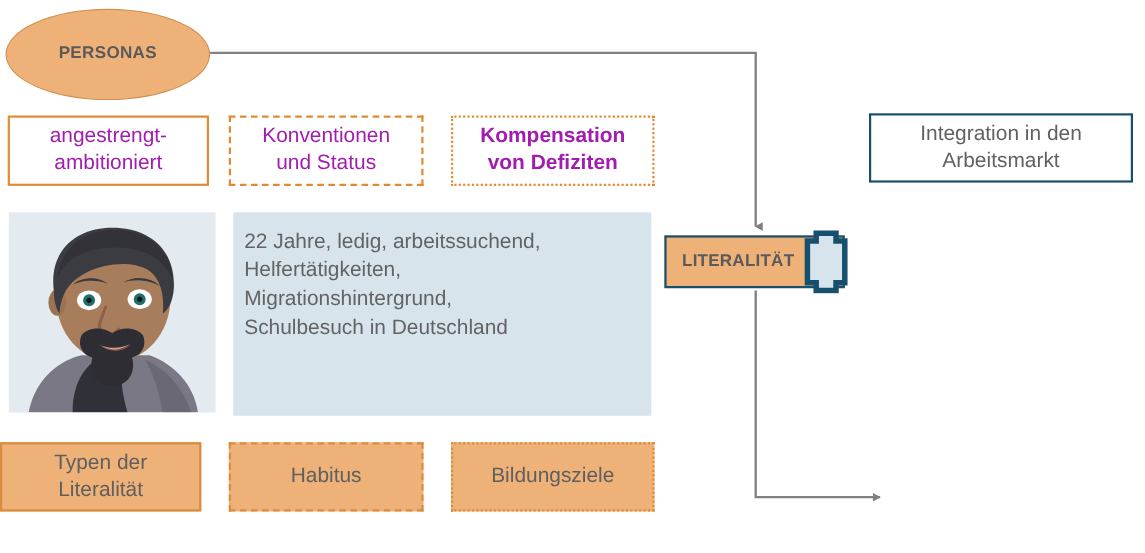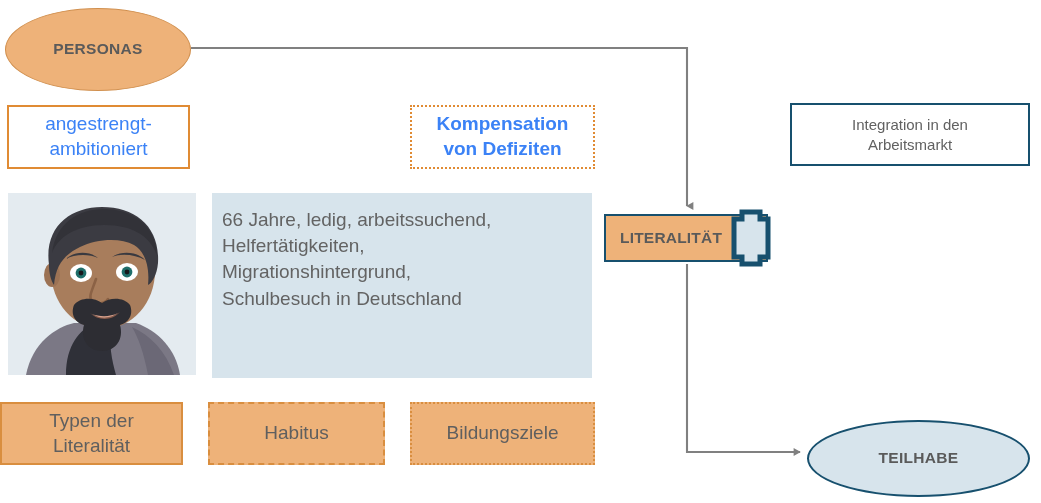--- a/index.html
+++ b/index.html
@@ -23,38 +23,38 @@
   #personas{
     left:5px;top:8px;width:186px;height:83px;
     background:#eeb279;
     border:1.6px solid #d08f4e;
     border-radius:50%;
   }
   #personas .txt{font-size:15.5px;font-weight:bold;letter-spacing:.3px;color:#5a5a5a;}
 
   
   .attr{height:64px;font-size:19px;}
-  .attr .txt{font-size:19px;color:#3b82f6;}
+  .attr .txt{font-size:19px;color:#a21caf;}
   #attr-1{left:7px;top:105px;width:183px;background:#ffffff;border:2.2px solid #e08b34;}
   #attr-2{left:208px;top:105px;width:177px;background:#ffffff;border:2.2px dashed #e08b34;}
   #attr-3{left:410px;top:105px;width:185px;background:#ffffff;border:2.2px dotted #e08b34;font-weight:bold;}
 
   
   .attrf{height:63px;background:#eeb279;}
   .attrf .txt{font-size:19px;color:#5f5f5f;}
   #battr-1{left:0;top:402px;width:183px;border:2.2px solid #d98e3f;}
   #battr-2{left:208px;top:402px;width:177px;border:2.2px dashed #d98e3f;}
   #battr-3{left:410px;top:402px;width:185px;border:2.2px dotted #d98e3f;}
 
   
   #integration{
     left:790px;top:103px;width:240px;height:63px;
     background:#ffffff;border:2.2px solid #17506e;
   }
-  #integration .txt{font-size:15px;color:#616161;}
+  #integration .txt{font-size:19px;color:#616161;}
 
   
   #persona-photo{
     position:absolute;left:8px;top:193px;width:188px;height:182px;
     background:#e4ebf0;overflow:hidden;
   }
   #persona-info{
     position:absolute;left:212px;top:193px;width:380px;height:185px;
     background:#d7e4ec;box-sizing:border-box;padding:14px 14px 0 10px;
   }
@@ -106,20 +106,24 @@
   </svg>
 
   <div class="node" id="personas">
     <span class="txt">PERSONAS</span>
   </div>
 
   <div class="node attr" id="attr-1">
     <span class="txt" style="white-space:pre-line;">angestrengt-
 ambitioniert</span>
   </div>
+  <div class="node attr" id="attr-2">
+    <span class="txt" style="white-space:pre-line;">Konventionen
+und Status</span>
+  </div>
   <div class="node attr" id="attr-3">
     <span class="txt" style="white-space:pre-line;">Kompensation
 von Defiziten</span>
   </div>
 
   <div class="node" id="integration">
     <span class="txt" style="white-space:pre-line;">Integration in den
 Arbeitsmarkt</span>
   </div>
 
@@ -160,21 +164,21 @@
       <path d="M66,112 C72,104 86,104 94,110 C102,104 116,104 122,112
                C126,122 120,130 112,132 C116,146 108,158 94,158
                C80,158 72,146 76,132 C68,130 62,122 66,112 Z" fill="#2d2d33"></path>
 
       <path d="M82,120 C90,128 104,128 112,119 C104,126 90,126 82,120 Z" fill="#8a5b4a"></path>
       <path d="M84,121 C92,126 102,126 110,120 C102,124 92,124 84,121 Z" fill="#d9a18c"></path>
     </svg>
   </div>
 
   <div id="persona-info">
-    <div class="pdesc">66 Jahre, ledig, arbeitssuchend,
+    <div class="pdesc">22 Jahre, ledig, arbeitssuchend,
 Helfertätigkeiten,
 Migrationshintergrund,
 Schulbesuch in Deutschland</div>
   </div>
 
   <div class="node" id="literalitaet">
     <span class="txt">LITERALITÄT</span>
   </div>
   <svg id="lit-icon" viewBox="0 0 40 58">
     <path d="M11,3 L29,3 L29,10 L37,10 L37,48 L29,48 L29,55 L11,55 L11,48 L3,48 L3,10 L11,10 Z" fill="#d7e4ec" stroke="#17506e" stroke-width="5" stroke-linejoin="miter"></path>
@@ -184,17 +188,14 @@
     <span class="txt" style="white-space:pre-line;">Typen der
 Literalität</span>
   </div>
   <div class="node attrf" id="battr-3">
     <span class="txt" style="white-space:pre-line;">Bildungsziele</span>
   </div>
   <div class="node attrf" id="battr-2">
     <span class="txt" style="white-space:pre-line;">Habitus</span>
   </div>
 
-  <div class="node" id="teilhabe">
-    <span class="txt">TEILHABE</span>
-  </div>
 
 </div>
 
 </body></html>

